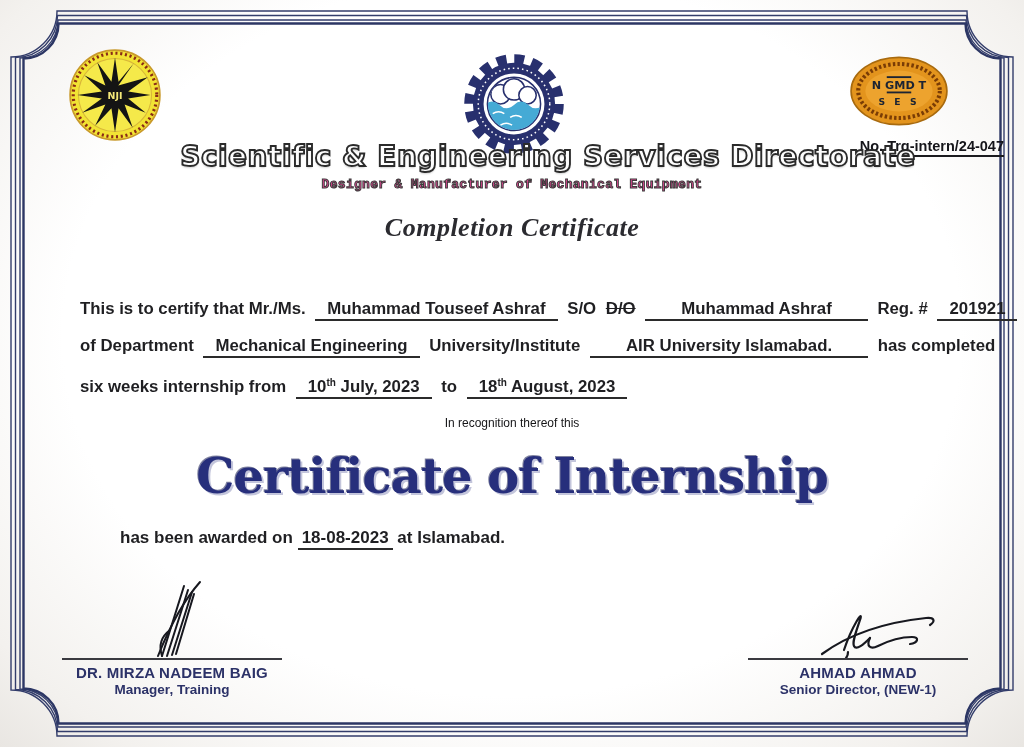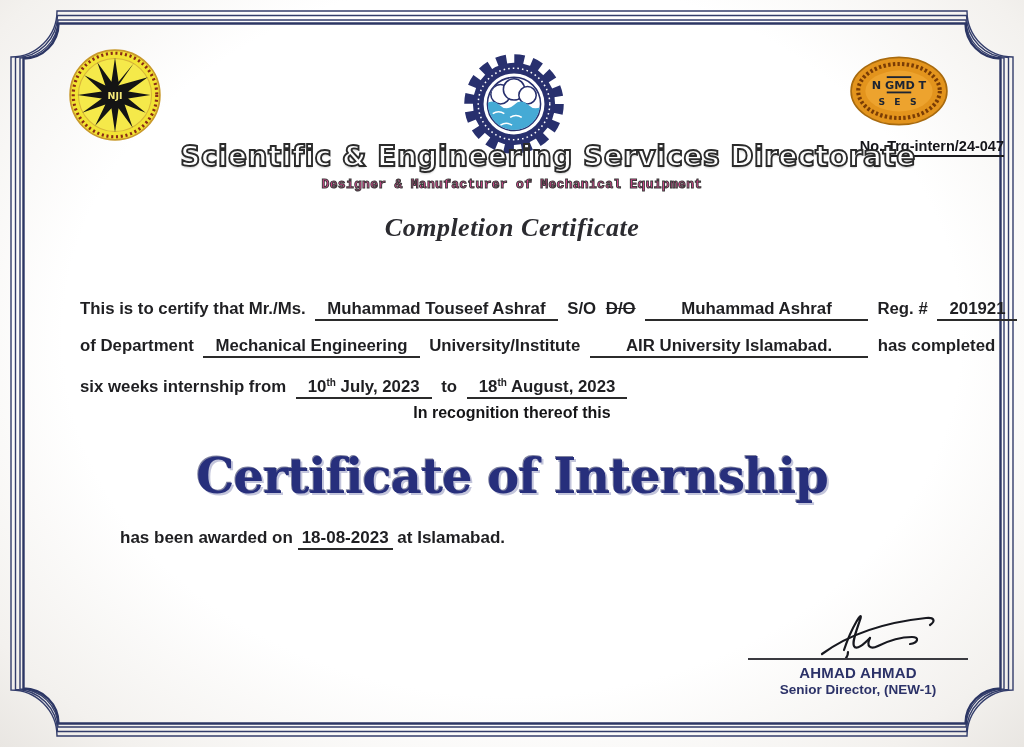--- a/index.html
+++ b/index.html
@@ -36,21 +36,21 @@
   .ref-no .u-ref{border-bottom:2px solid #1b1b1f;padding-bottom:1px;}
 
   .body-text{left:80px;top:294px;width:868px;font-size:16.8px;font-weight:600;color:#1f1f22;}
   .line{height:37px;line-height:30px;white-space:nowrap;}
   .line > span{margin-right:5px;}
   .u{border-bottom:2.2px solid #2b2b2b;padding:0 12px 1px;}
   .u-wide{border-bottom:2.2px solid #2b2b2b;padding:0 36px 1px;}
   .strike{text-decoration:line-through;}
   .ord{font-size:10px;vertical-align:6px;letter-spacing:0;}
 
-  .recognition{top:404px;font-size:16px;font-weight:700;color:#151517;}
+  .recognition{top:416px;font-size:12px;font-weight:400;color:#151517;}
   .award-title{
     top:448px;font-family:"DejaVu Serif", serif;font-weight:700;font-size:48px;
     color:var(--award-navy);letter-spacing:-1px;
     text-shadow:2px 2px 0 rgba(39,47,124,.28), -1px -1px 0 rgba(20,26,80,.55);
   }
   .awarded-line{top:528px;left:120px;font-size:17px;font-weight:600;color:#1f1f22;}
   .awarded-line .u-date{border-bottom:2.2px solid #2b2b2b;padding:0 4px 1px;font-weight:700;}
 
   .sign-block{width:240px;text-align:center;color:var(--sign-navy);}
   .sign-left{left:52px;top:578px;}
@@ -145,20 +145,35 @@
 
   <div class="abs center recognition">In recognition thereof this</div>
   <div class="abs center award-title">Certificate of Internship</div>
 
   <div class="abs awarded-line">
     <span>has been awarded on</span>
     <span class="u-date">18-08-2023</span>
     <span>at Islamabad.</span>
   </div>
 
+  <div class="abs sign-block sign-left">
+    <svg class="scribble" width="220" height="80" viewBox="0 0 220 80">
+      <g stroke="#17181f" stroke-width="2" fill="none" stroke-linecap="round">
+        <path d="M100 78 L122 8"></path>
+          <path d="M105 78 L126 12"></path>
+          <path d="M110 77 L130 14"></path>
+        <path d="M114 76 L132 16"></path>
+          <path d="M96 78 C 108 48 122 22 138 4"></path>
+        <path d="M100 78 C 96 66 100 58 108 52"></path>
+      </g>
+    </svg>
+    <div class="sign-line"></div>
+    <div class="sign-name">DR. MIRZA NADEEM BAIG</div>
+    <div class="sign-title">Manager, Training</div>
+  </div>
 
   <div class="abs sign-block sign-right">
     <svg class="scribble" width="220" height="62" viewBox="0 0 220 62">
       <g stroke="#17181f" stroke-width="2.2" fill="none" stroke-linecap="round">
         <path d="M96 54 C 104 30 116 12 112 24 C 108 36 104 46 106 50 C 108 55 116 48 122 42"></path>
         <path d="M122 42 C 118 50 122 54 130 50 C 142 44 154 41 164 41 C 172 41 170 47 162 48"></path>
         <path d="M74 58 C 104 36 140 26 178 22 C 186 21 188 25 182 29"></path>
         <path d="M100 56 C 100 59 99 61 98 62"></path>
       </g>
     </svg>

